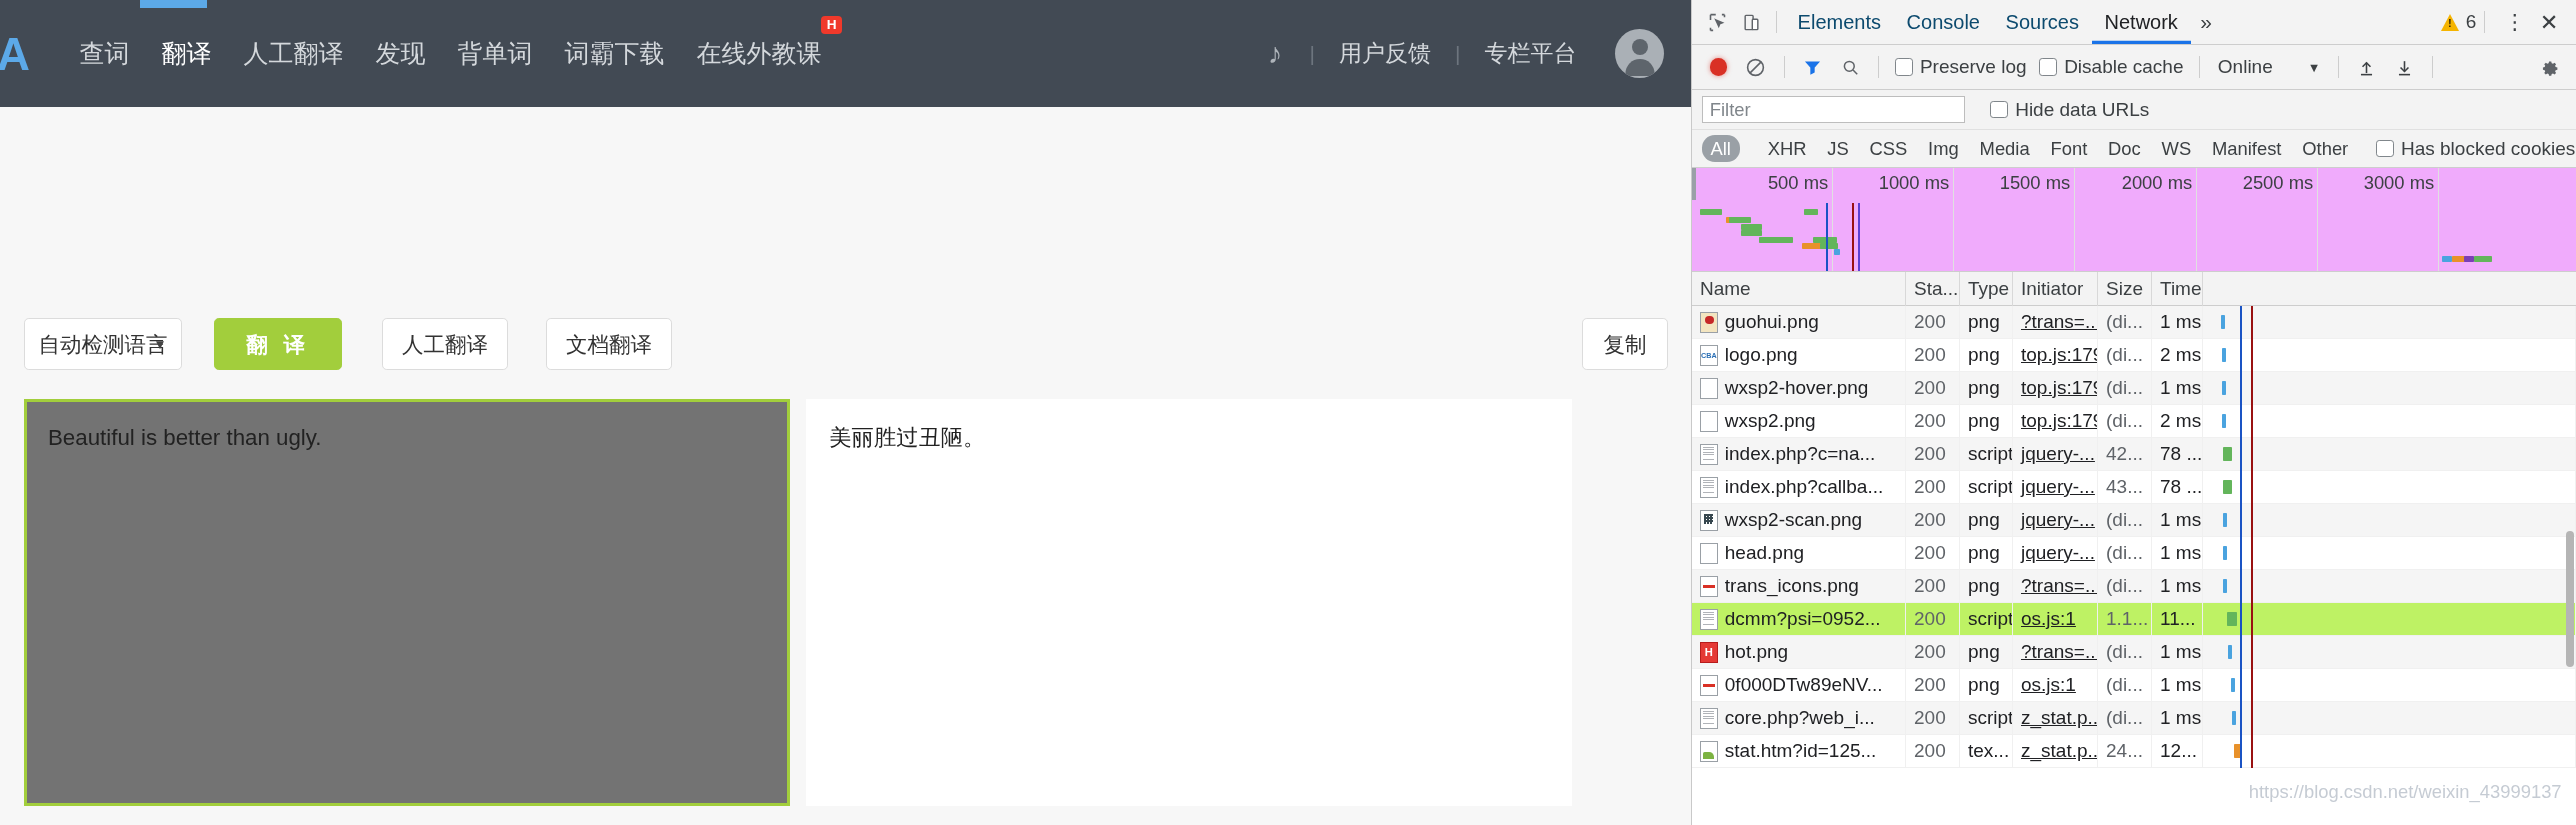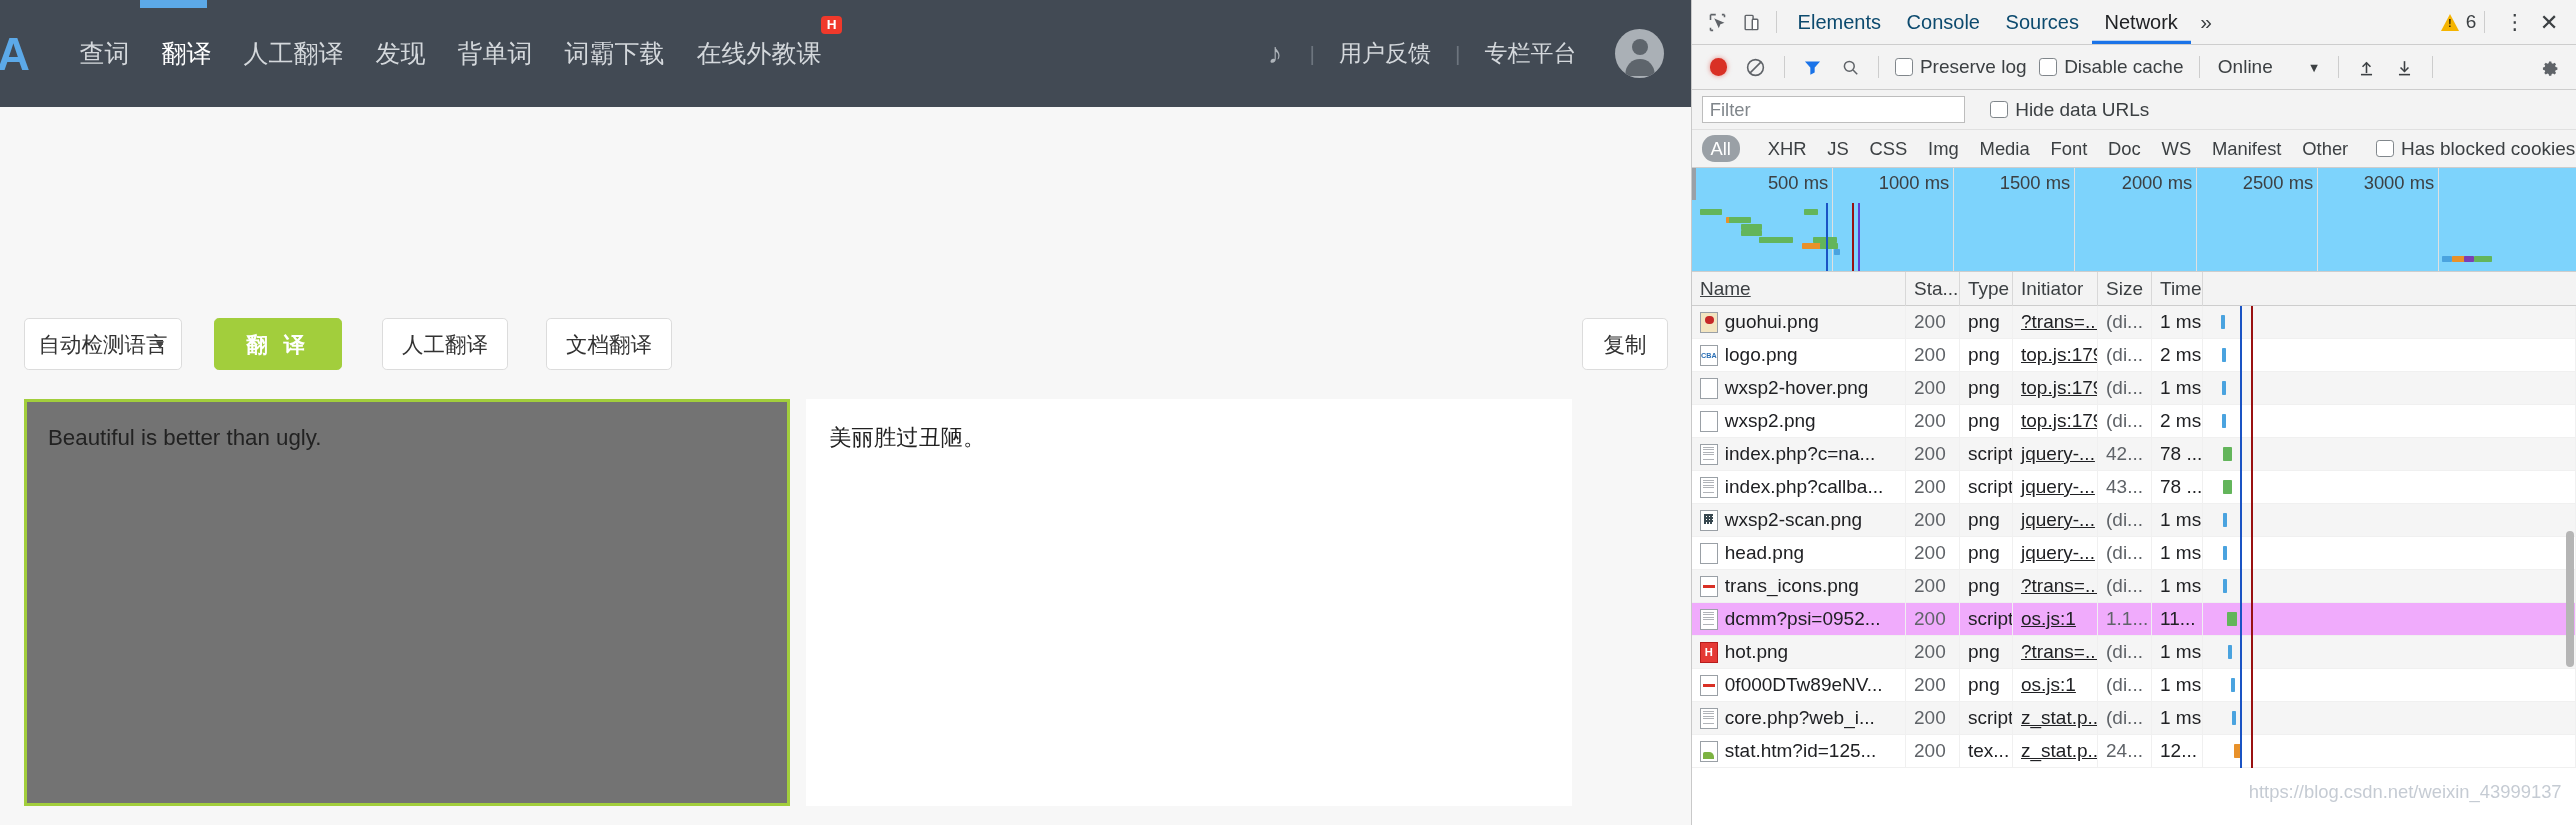--- a/index.html
+++ b/index.html
@@ -329,21 +329,21 @@
     font-size: 18.4px;
     color: #3c4043;
     cursor: pointer;
     white-space: nowrap;
     margin-right: 3.2px;
   }
   .type-pill.active { background: #9aa0a6; color: #fff; }
 
   .dt-overview {
     height: 104px;
-    background: #7dd3fc;
+    background: #f0abfc;
     border-bottom: 0.8px solid #cdcdcd;
     position: relative;
     flex: 0 0 auto;
     overflow: hidden;
   }
   .ov-tick {
     position: absolute; top: 0; height: 104px;
     border-left: 0.8px solid #e0e0e0;
   }
   .ov-tick span {
@@ -379,21 +379,21 @@
   }
   .th {
     height: 34px;
     display: flex; align-items: center;
     padding: 0 8px;
     border-right: 0.8px solid #d8d8d8;
     cursor: pointer;
     overflow: hidden;
     white-space: nowrap;
   }
-  .th.name { width: 214px; text-decoration: underline; }
+  .th.name { width: 214px; }
   .th.status { width: 54px; }
   .th.type { width: 53px; }
   .th.initiator { width: 85px; }
   .th.size { width: 54px; }
   .th.time { width: 51px; }
   .th.waterfall { flex: 1; justify-content: space-between; }
   .sort-arrow { font-size: 16px; color: #5f6368; }
 
   .dt-rows {
     flex: 1 1 auto;
@@ -404,21 +404,21 @@
   .row {
     height: 33px;
     display: flex;
     align-items: center;
     font-size: 19px;
     color: #202124;
     border-bottom: 0.8px solid #f0f0f0;
     cursor: pointer;
   }
   .row.odd { background: #f5f5f5; }
-  .row.sel { background: #f0abfc; }
+  .row.sel { background: #bef264; }
   .cell {
     height: 33px;
     display: flex; align-items: center;
     padding: 0 8px;
     overflow: hidden;
     white-space: nowrap;
     border-right: 0.8px solid #f0f0f0;
   }
   .cell.name { width: 214px; gap: 7.2px; }
   .cell.status { width: 54px; color: #5f6368; }

